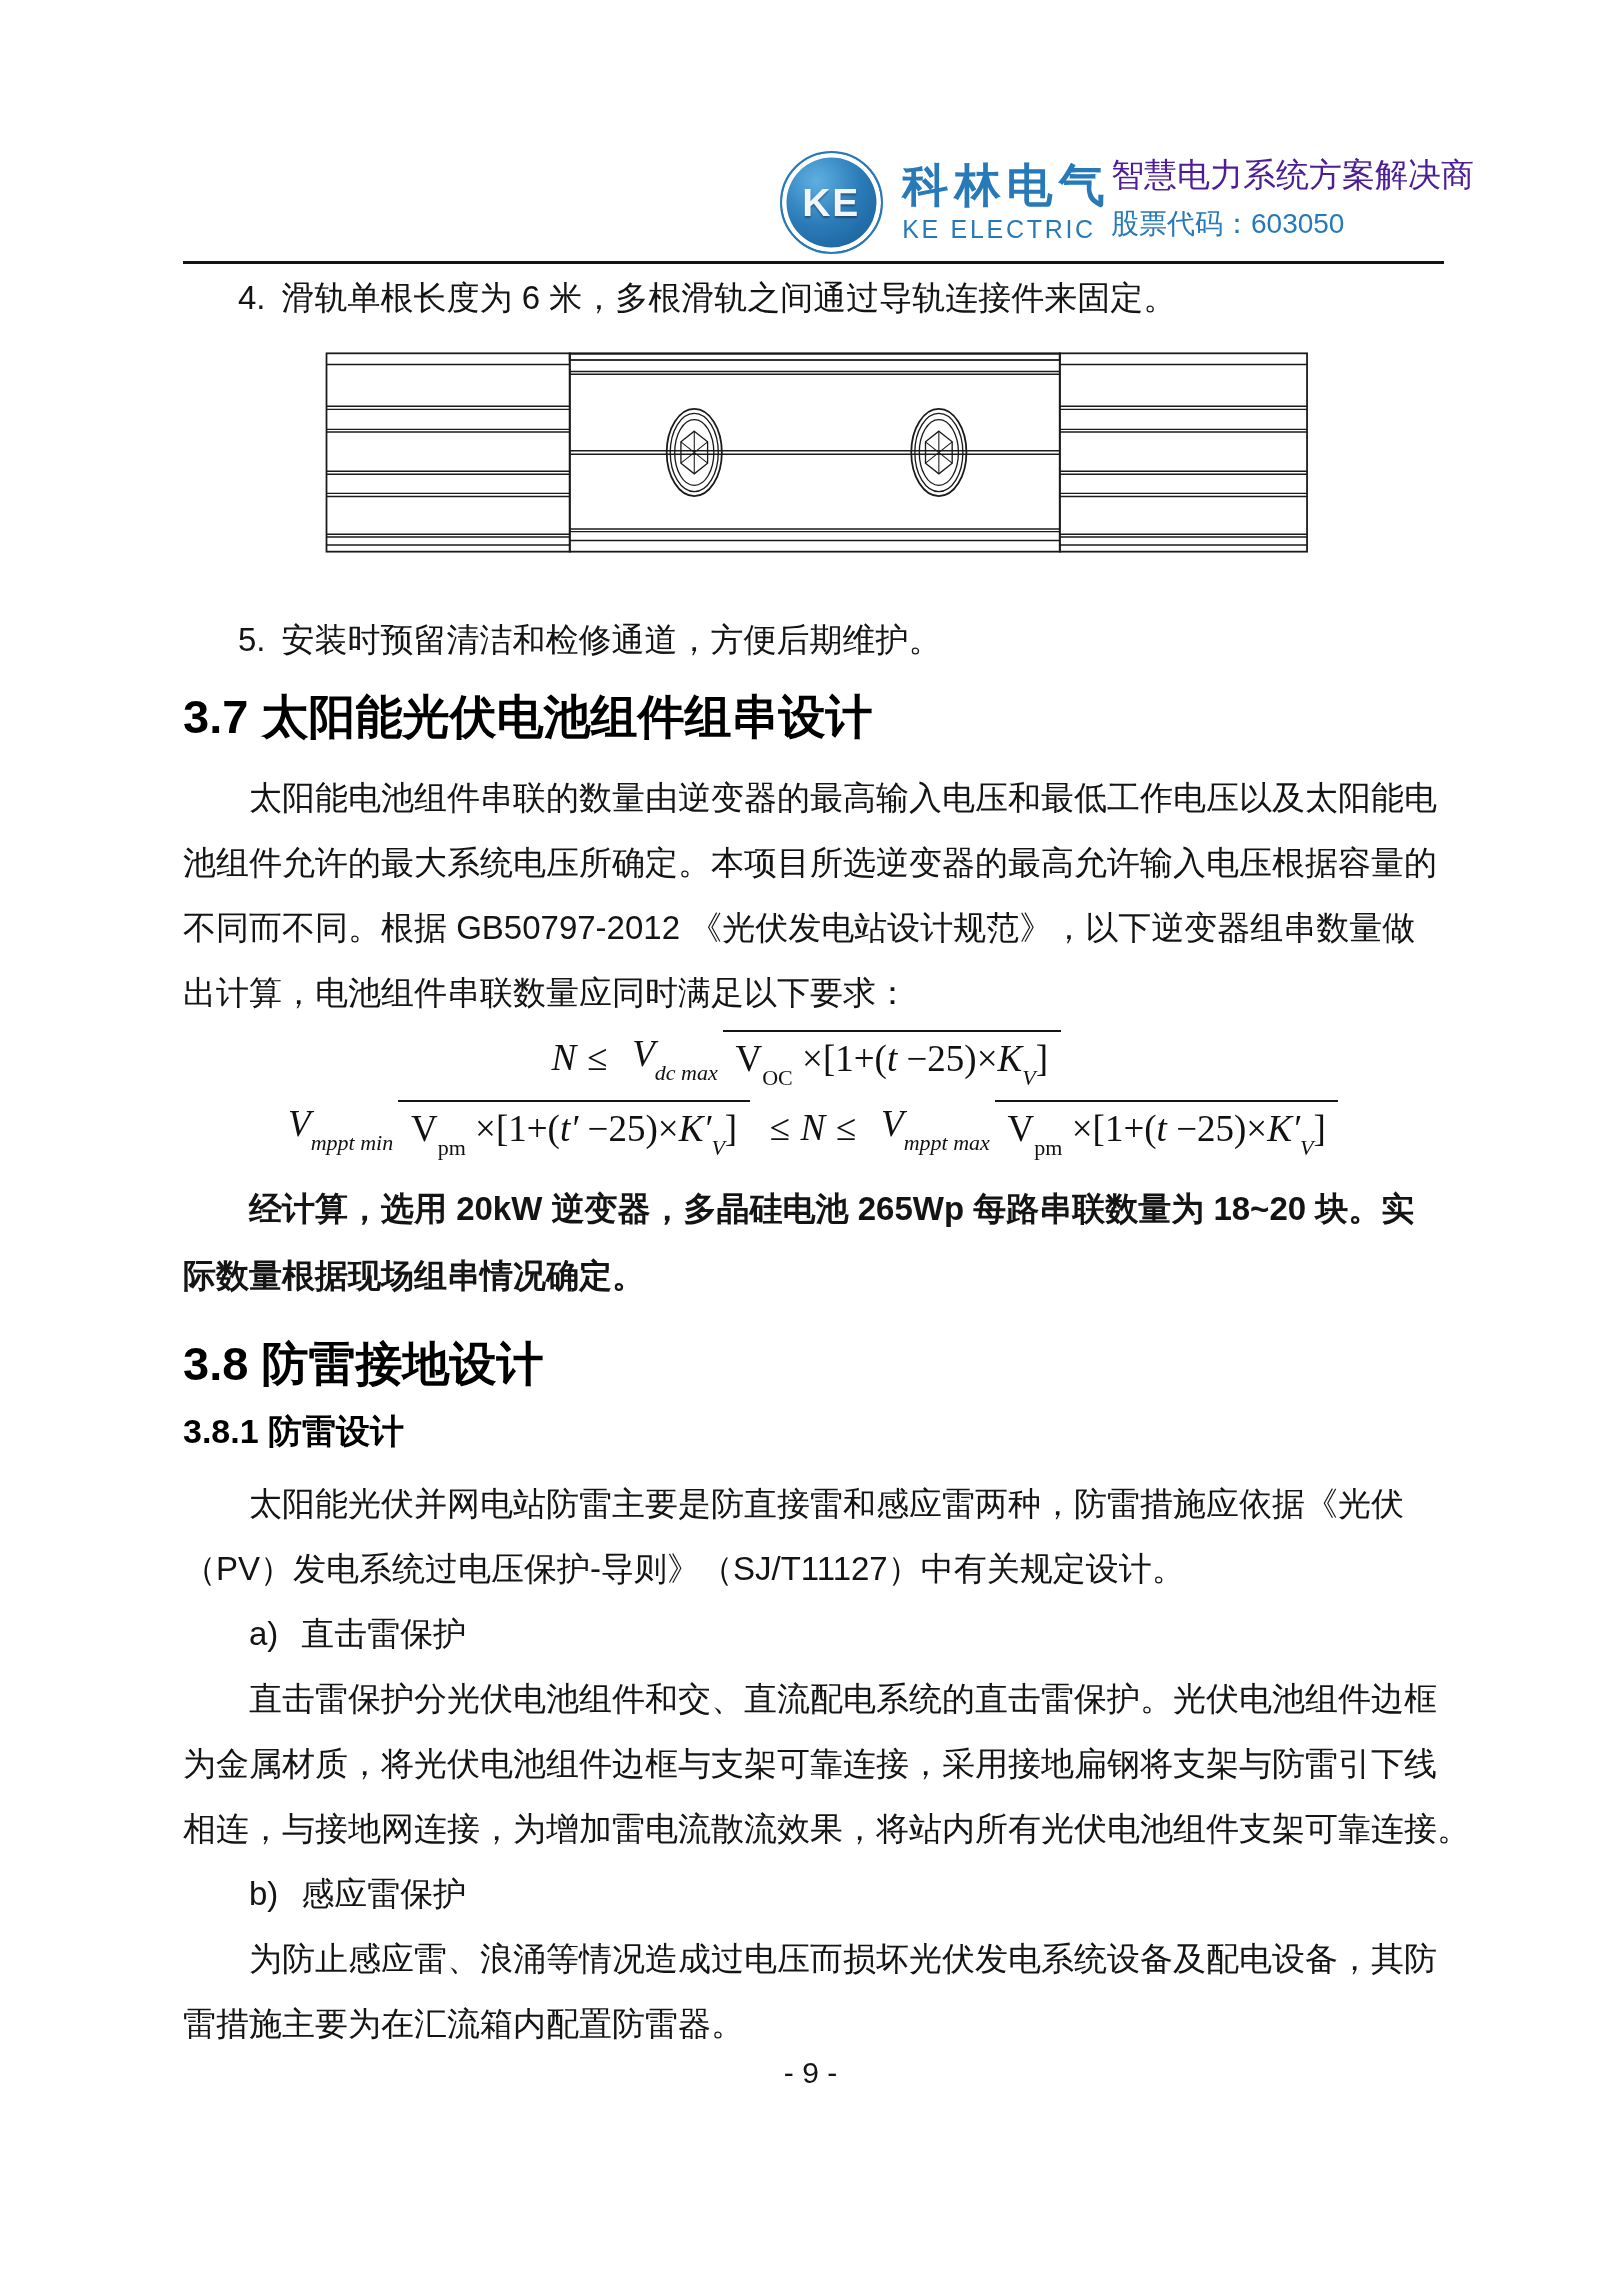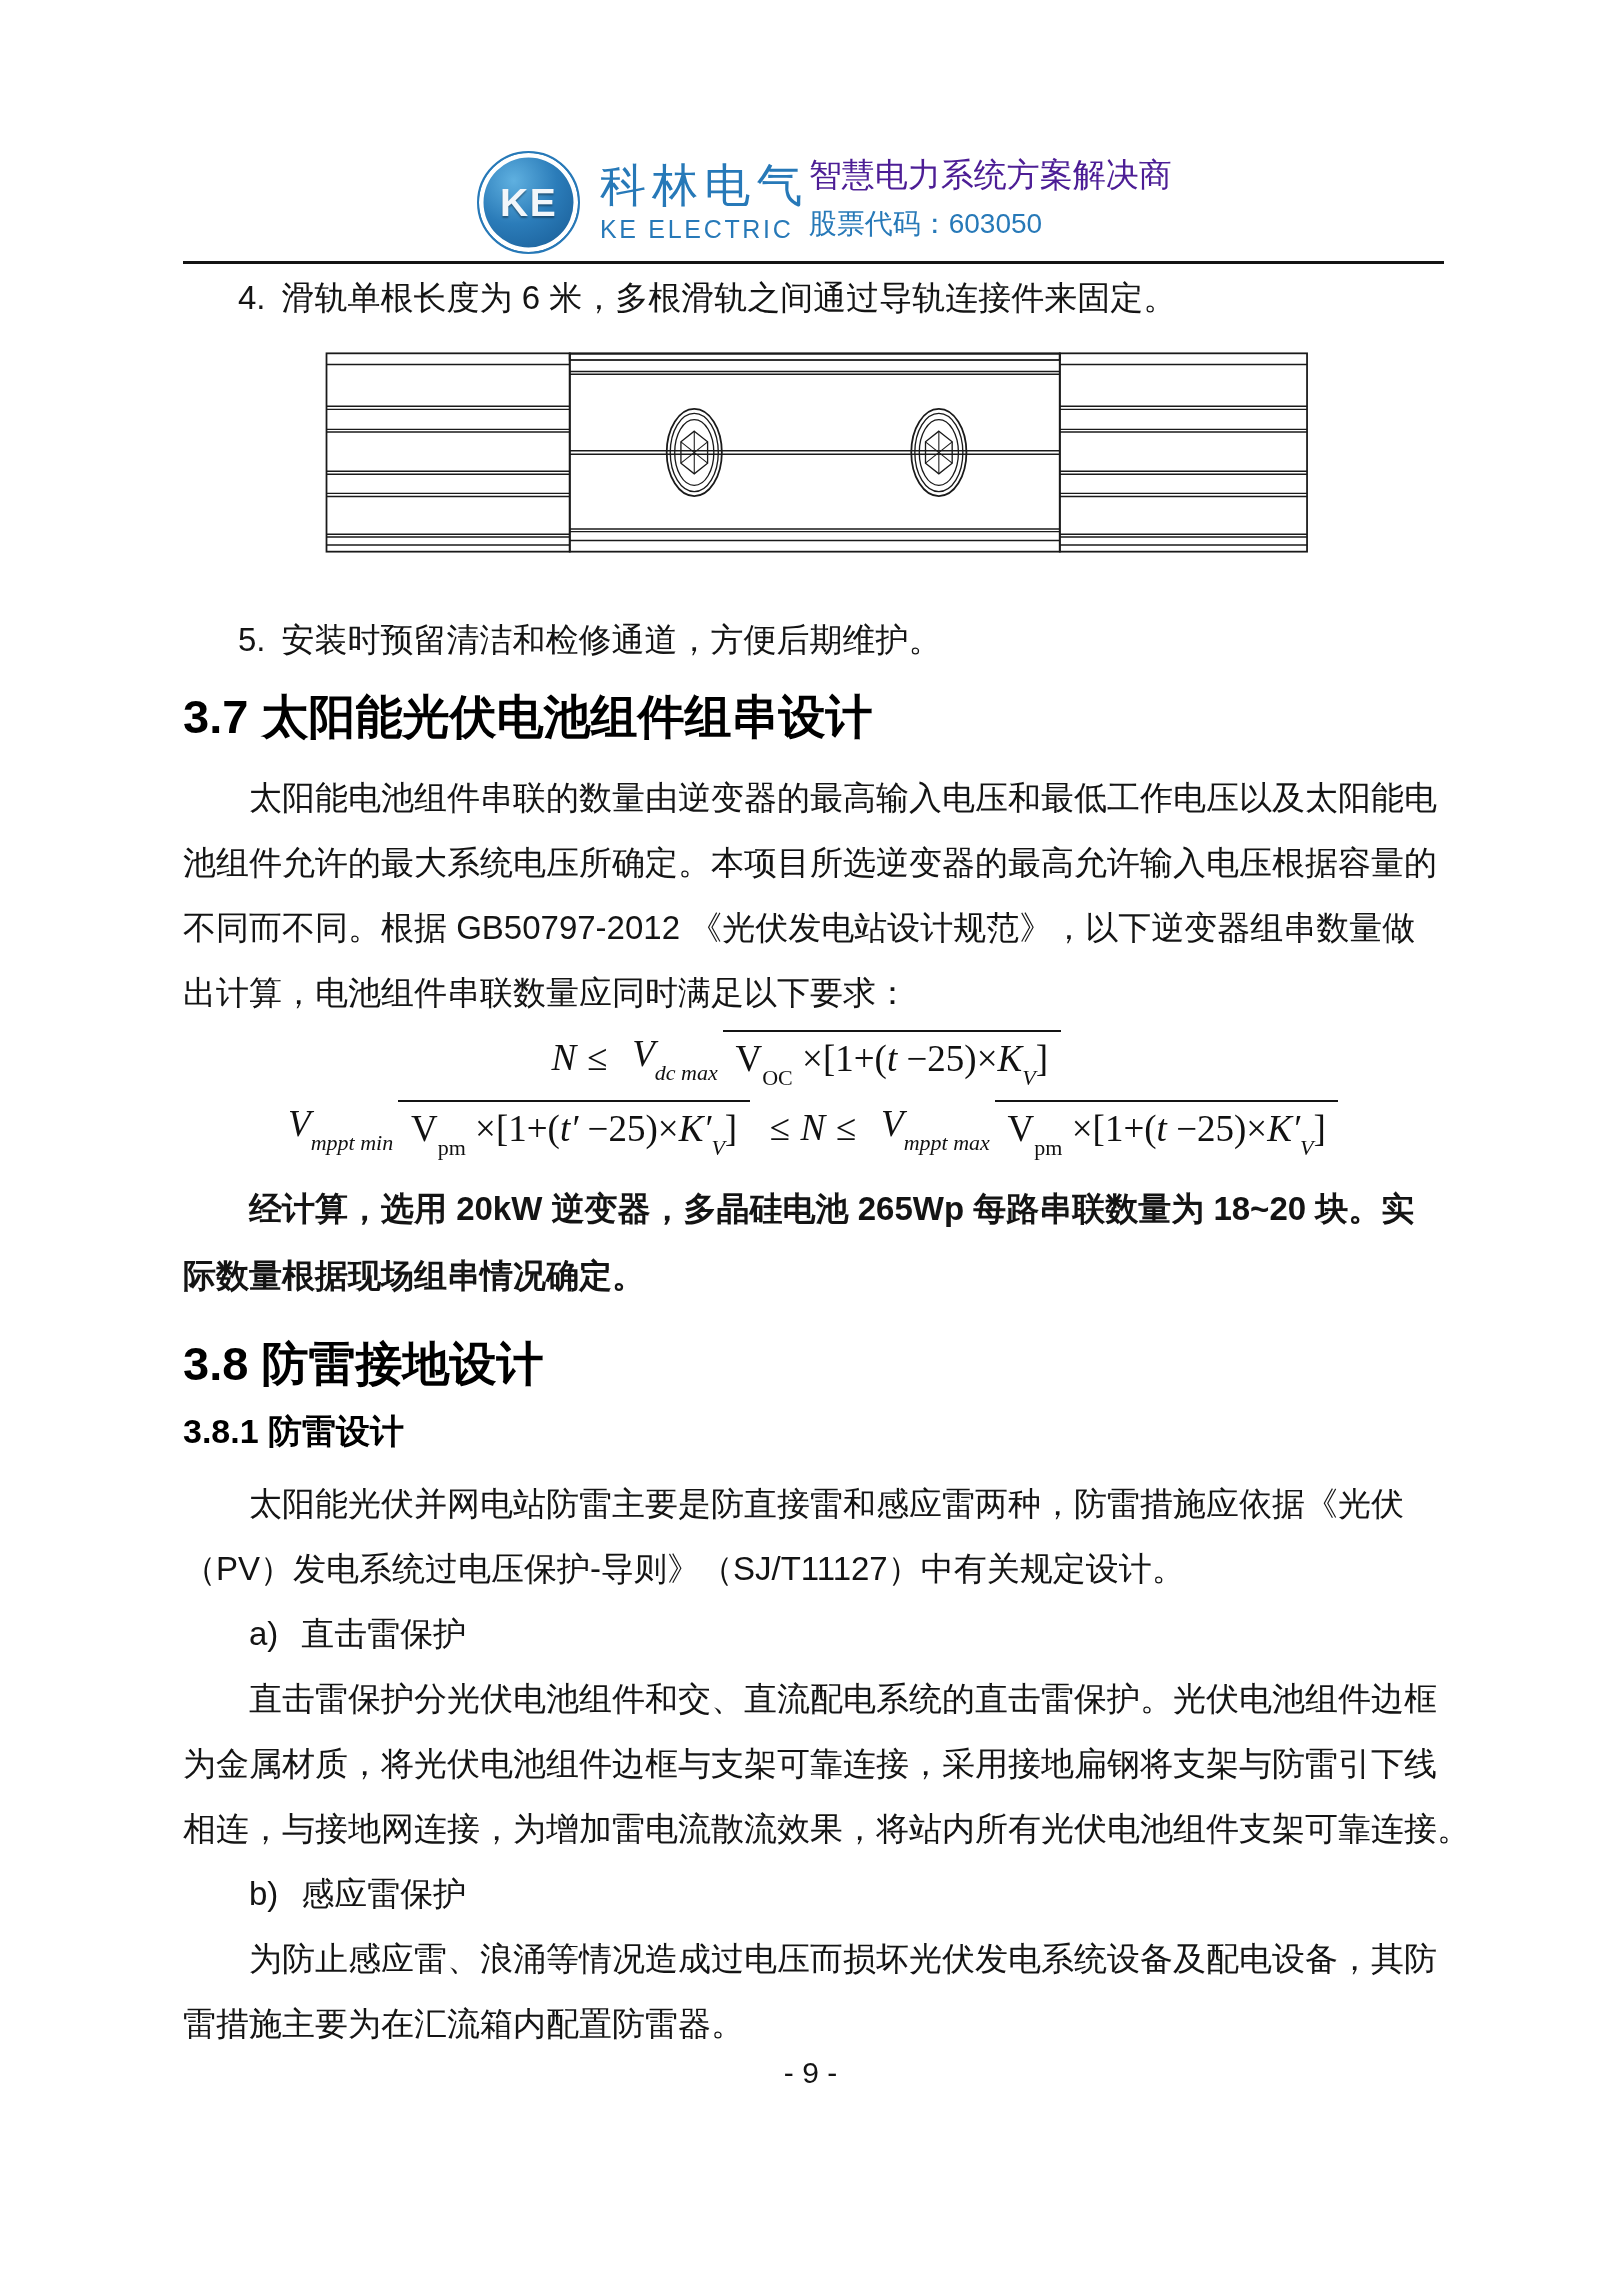--- a/index.html
+++ b/index.html
@@ -3,33 +3,33 @@
 <meta charset="utf-8">
 <style>
   * { margin:0; padding:0; box-sizing:border-box; }
   html,body { background:#ffffff; }
   .page {
     position:relative; width:1621px; height:2293px; margin:0 auto;
     background:#ffffff; overflow:hidden; color:#141414;
     font-family:"Liberation Sans","DejaVu Sans",sans-serif;
   }
   
-  .header { display:flex; justify-content:center; align-items:flex-start;
+  .header { display:flex; justify-content:flex-end; align-items:flex-start;
             padding:151px 147px 0 175px; }
   .logo-group { display:flex; align-items:center; gap:19.6px; }
   .logo-circle {
     width:103px; height:103px; border-radius:50%;
     background:radial-gradient(circle at 35% 28%, #5fb0e0 0%, #2b7cb9 45%, #15568f 100%);
     border:2.7px solid #2779b8;
     box-shadow:inset 0 0 0 4.5px #ffffff;
     display:flex; align-items:center; justify-content:center;
   }
   .logo-monogram { color:#f2f6fa; font-weight:bold; font-size:39px; letter-spacing:1.8px;
                    text-shadow:0 1.8px 1.8px rgba(0,0,0,.35); }
-  .company-cn { font-size:46px; font-weight:normal; color:#2779b8; letter-spacing:6.2px; line-height:1.05; }
+  .company-cn { font-size:46px; font-weight:bold; color:#2779b8; letter-spacing:6.2px; line-height:1.05; }
   .company-en { font-size:25px; color:#2779b8; letter-spacing:2.7px; margin-top:5.3px; }
   .slogan-block { margin-top:3.6px; }
   .slogan { font-size:33px; color:#4c1d95; line-height:1.2; }
   .stock  { font-size:28px; color:#2779b8; margin-top:10.7px; }
   .header-rule { border-top:3.6px solid #141414; margin:7.1px 177px 0 183px; }
 
   
   .content { padding:0 183px; }
   .num-item { display:flex; gap:16px; padding-left:55px; font-size:33px;
               height:45px; line-height:45px; white-space:nowrap; }

